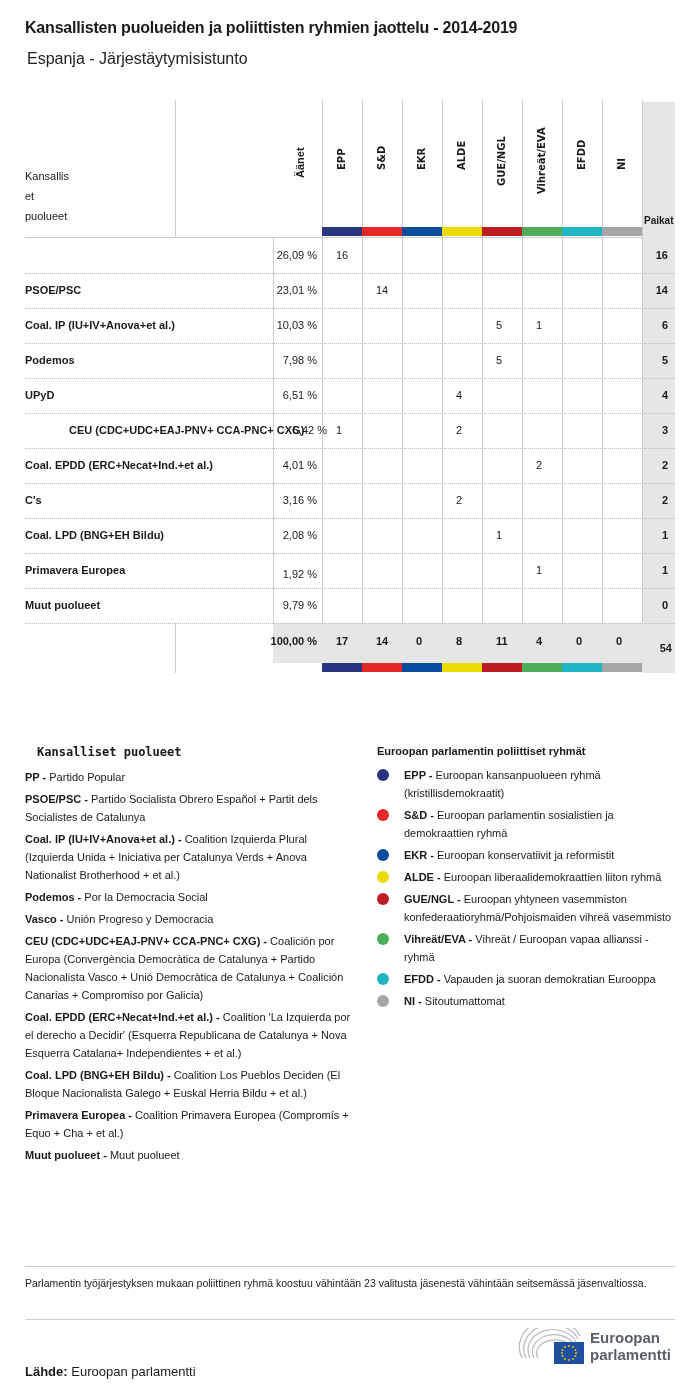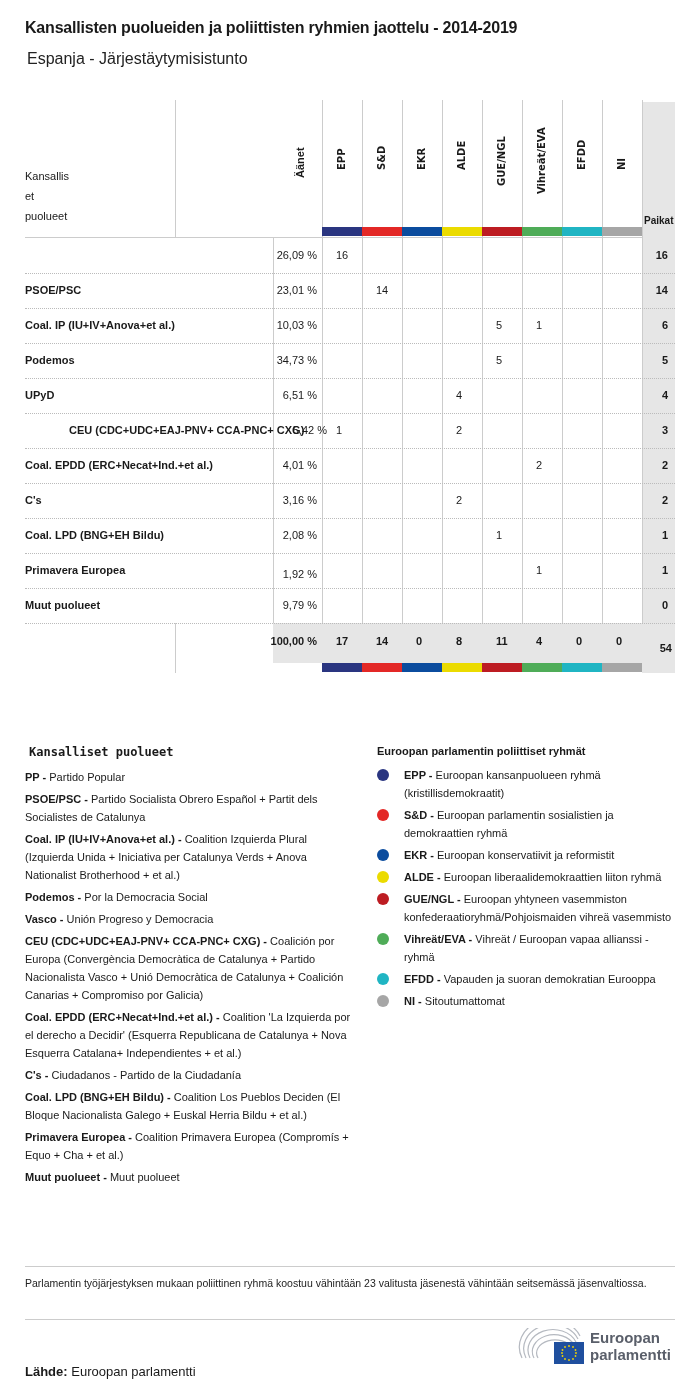--- a/index.html
+++ b/index.html
@@ -20,21 +20,21 @@
   .swatch { position: absolute; height: 9px; }
   .cell { position: absolute; font-size: 11px; line-height: 35px; }
   .pname { font-weight: bold; }
   .pct { text-align: right; }
   .num { text-align: left; }
   .seat { font-weight: bold; text-align: right; }
   .total { font-weight: bold; }
 
   
   .leg-left { position: absolute; left: 25px; top: 745px; width: 330px; }
-  .leg-left h3 { margin: 0 0 9px 4px; font-family: "DejaVu Sans Mono", monospace; font-size: 12px; font-weight: bold; }
+  .leg-left h3 { margin: 0 0 9px 12px; font-family: "DejaVu Sans Mono", monospace; font-size: 12px; font-weight: bold; }
   .leg-item { font-size: 11px; line-height: 18px; margin-bottom: 4px; }
   .leg-item b { font-weight: bold; }
   .leg-right { position: absolute; left: 377px; top: 745px; width: 300px; }
   .leg-right h3 { margin: 0 0 9px 0; font-size: 11px; font-weight: bold; }
   .grp-item { position: relative; padding-left: 27px; font-size: 11px; line-height: 18px; margin-bottom: 4px; }
   .dot { position: absolute; left: 0; top: 3px; width: 12px; height: 12px; border-radius: 50%; }
 
   .note-line { position: absolute; left: 25px; width: 650px; height: 1px; background: #cccccc; }
   .note { position: absolute; left: 25px; top: 1274px; width: 650px; font-size: 10.5px; line-height: 18px; color: #222; }
   .source { position: absolute; left: 25px; top: 1354px; font-size: 13px; margin-top: 10px; }
@@ -131,21 +131,21 @@
       <div class="cell num" style="left: 431px; width: 24px; top: 0px;"></div>
       <div class="cell num" style="left: 471px; width: 24px; top: 0px;">5</div>
       <div class="cell num" style="left: 511px; width: 24px; top: 0px;">1</div>
       <div class="cell num" style="left: 551px; width: 24px; top: 0px;"></div>
       <div class="cell num" style="left: 591px; width: 24px; top: 0px;"></div>
       <div class="cell seat" style="left: 617px; width: 26px; top: 0px;">6</div>
     </div>
     <div class="hline-dot" style="left: 0px; top: 243px; width: 650px;"></div>
     <div class="" style="position: absolute; left: 0px; top: 243px; width: 650px; height: 35px;">
       <div class="cell pname" style="left: 0px; width: 246px; top: 0px;">Podemos</div>
-      <div class="cell pct" style="left: 248px; width: 44px; top: 0px;">34,73 %</div>
+      <div class="cell pct" style="left: 248px; width: 44px; top: 0px;">7,98 %</div>
       <div class="cell num" style="left: 311px; width: 24px; top: 0px;"></div>
       <div class="cell num" style="left: 351px; width: 24px; top: 0px;"></div>
       <div class="cell num" style="left: 391px; width: 24px; top: 0px;"></div>
       <div class="cell num" style="left: 431px; width: 24px; top: 0px;"></div>
       <div class="cell num" style="left: 471px; width: 24px; top: 0px;">5</div>
       <div class="cell num" style="left: 511px; width: 24px; top: 0px;"></div>
       <div class="cell num" style="left: 551px; width: 24px; top: 0px;"></div>
       <div class="cell num" style="left: 591px; width: 24px; top: 0px;"></div>
       <div class="cell seat" style="left: 617px; width: 26px; top: 0px;">5</div>
     </div>
@@ -265,21 +265,20 @@
 <div class="leg-left">
   <h3>Kansalliset puolueet</h3>
   <div id="legParties">
       <div class="leg-item"><b>PP -</b><span> Partido Popular</span></div>
       <div class="leg-item"><b>PSOE/PSC -</b><span> Partido Socialista Obrero Español + Partit dels Socialistes de Catalunya</span></div>
       <div class="leg-item"><b>Coal. IP (IU+IV+Anova+et al.) -</b><span> Coalition Izquierda Plural (Izquierda Unida + Iniciativa per Catalunya Verds + Anova Nationalist Brotherhood + et al.)</span></div>
       <div class="leg-item"><b>Podemos -</b><span> Por la Democracia Social</span></div>
       <div class="leg-item"><b>Vasco -</b><span> Unión Progreso y Democracia</span></div>
       <div class="leg-item"><b>CEU (CDC+UDC+EAJ-PNV+ CCA-PNC+ CXG) -</b><span> Coalición por Europa (Convergència Democràtica de Catalunya + Partido Nacionalista Vasco + Unió Democràtica de Catalunya + Coalición Canarias + Compromiso por Galicia)</span></div>
       <div class="leg-item"><b>Coal. EPDD (ERC+Necat+Ind.+et al.) -</b><span> Coalition 'La Izquierda por el derecho a Decidir' (Esquerra Republicana de Catalunya + Nova Esquerra Catalana+ Independientes + et al.)</span></div>
-      <div class="leg-item"><b>C's -</b><span> Ciudadanos - Partido de la Ciudadanía</span></div>
       <div class="leg-item"><b>Coal. LPD (BNG+EH Bildu) -</b><span> Coalition Los Pueblos Deciden (El Bloque Nacionalista Galego + Euskal Herria Bildu + et al.)</span></div>
       <div class="leg-item"><b>Primavera Europea -</b><span> Coalition Primavera Europea (Compromís + Equo + Cha + et al.)</span></div>
       <div class="leg-item"><b>Muut puolueet -</b><span> Muut puolueet</span></div>
     </div>
 </div>
 
 <div class="leg-right">
   <h3>Euroopan parlamentin poliittiset ryhmät</h3>
   <div id="legGroups">
       <div class="grp-item"><span class="dot" style="background: rgb(42, 53, 128);"></span><b>EPP -</b><span> Euroopan kansanpuolueen ryhmä (kristillisdemokraatit)</span></div>

